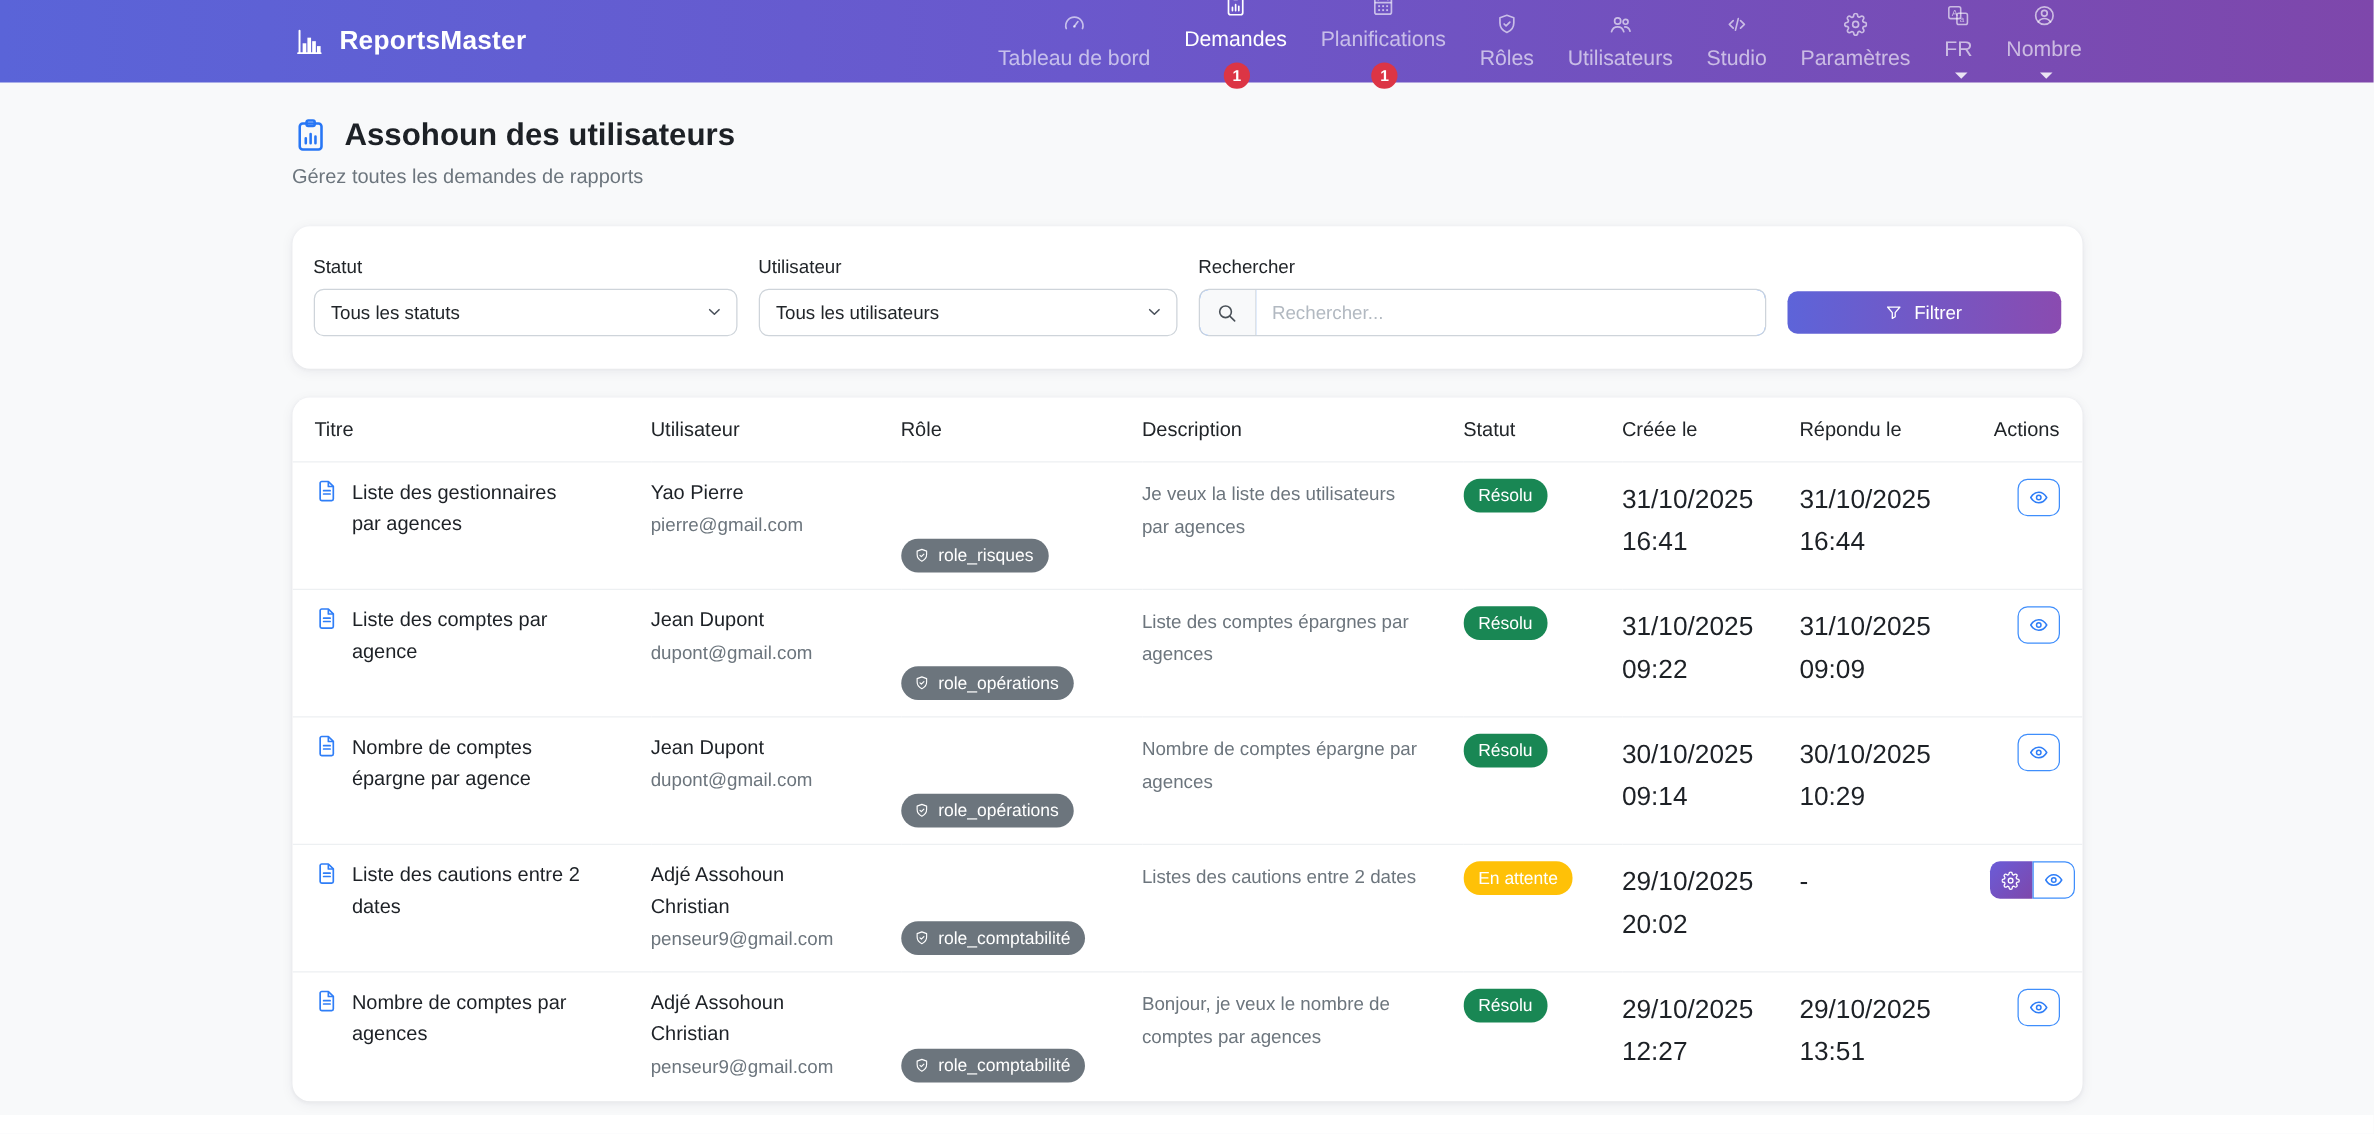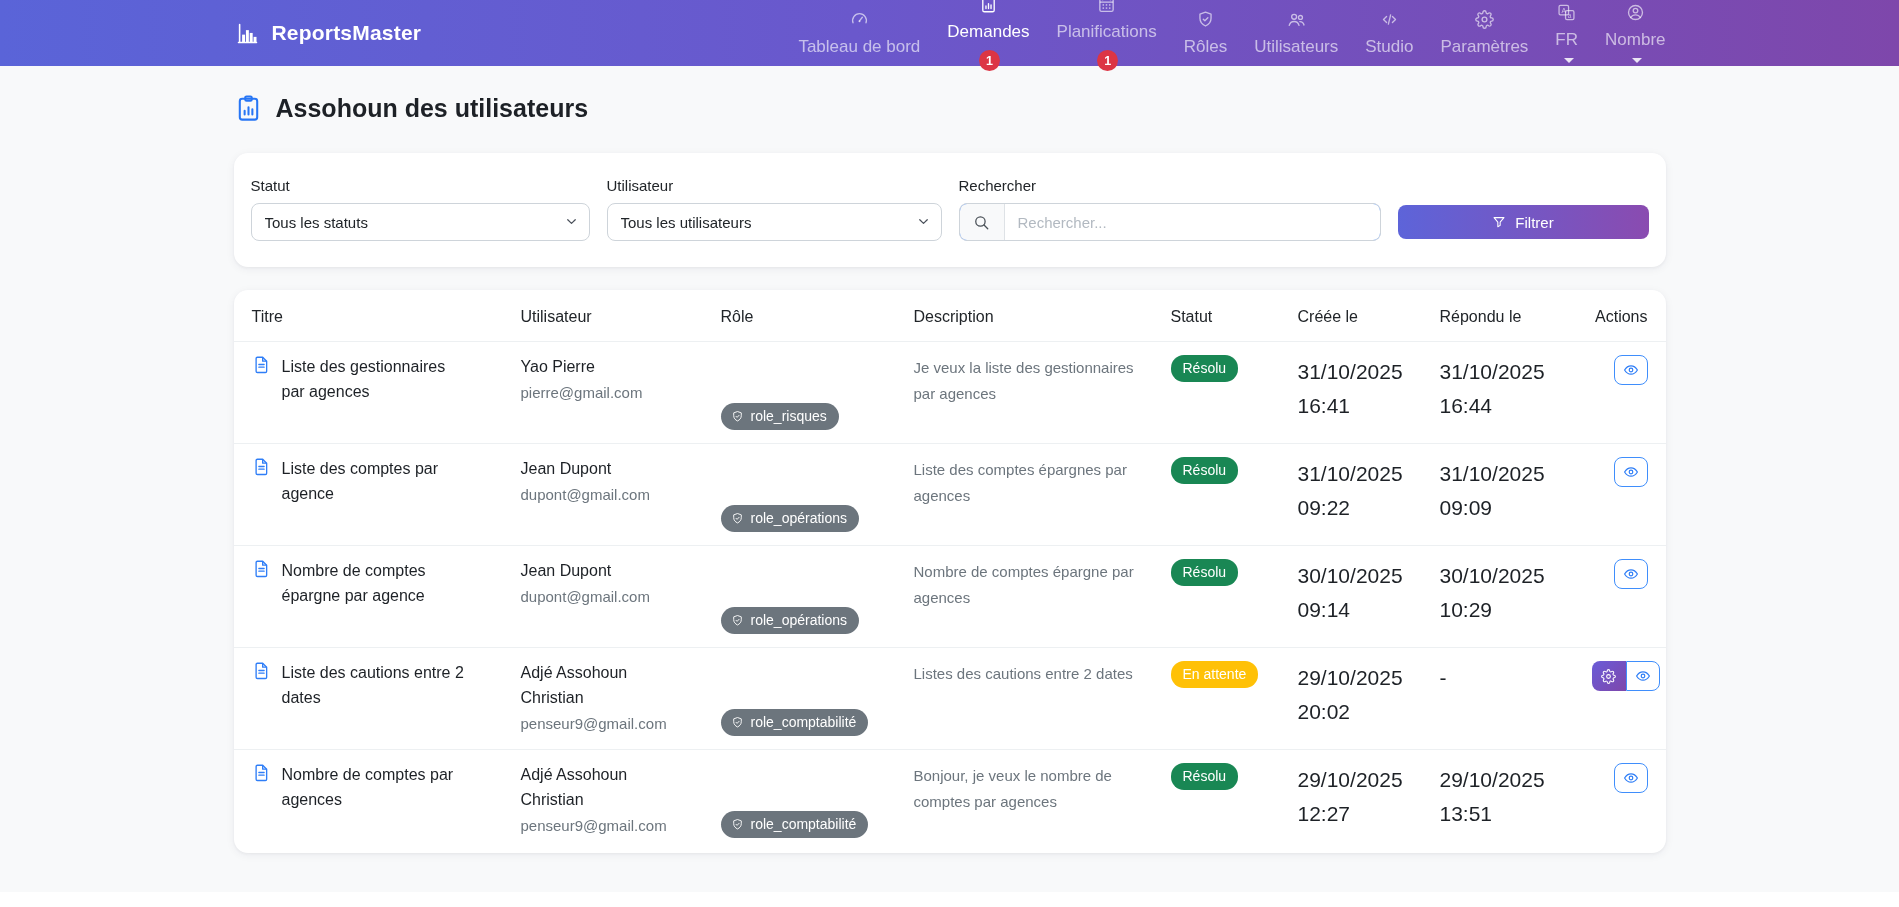--- a/index.html
+++ b/index.html
@@ -65,21 +65,21 @@
   .search-addon {
     width:45px; background:#f8f9fa; border-right:1px solid #dee2e6;
     display:flex; align-items:center; justify-content:center; color:#495057;
   }
   .search-addon svg { width:17px; height:17px; }
   .search-group input {
     flex:1; border:none; outline:none; font-family:inherit; font-size:15px; color:#212529; padding:0 13px;
   }
   .search-group input::placeholder { color:#b2b9c1; }
   .btn-filter {
-    width:251px; height:34px; margin-bottom:2px; border:none; border-radius:8px; cursor:pointer;
+    width:219px; height:34px; margin-bottom:2px; border:none; border-radius:8px; cursor:pointer;
     background:linear-gradient(90deg,#5d64d9 0%,#8a4bb0 100%);
     color:#fff; font-family:inherit; font-size:15px;
     display:flex; align-items:center; justify-content:center; gap:9px;
   }
   .btn-filter svg { width:14px; height:14px; }
 
   
   .table-card { margin-top:23px; overflow:hidden; padding-bottom:2px; }
   table { width:100%; border-collapse:collapse; table-layout:fixed; }
   col.c1{width:287px} col.c2{width:200px} col.c3{width:193px} col.c4{width:257px}
@@ -284,20 +284,21 @@
 
 <main class="container">
 
   <div class="page-head">
     <div class="page-title-row">
       <svg>
           <use href="#i-clipboard"></use>
         </svg>
       <h1>Assohoun des utilisateurs</h1>
     </div>
+    <p class="subtitle">Gérez toutes les demandes de rapports</p>
   </div>
 
   <section class="card filter-card">
     <div class="f-col f-status">
       <label>Statut</label>
       <div class="select-wrap">
         <select>
           <option>Tous les statuts</option>
         </select>
         <svg class="sel-chev">
@@ -374,21 +375,21 @@
             <div class="u-name">Yao Pierre</div>
             <div class="u-email">pierre@gmail.com</div>
           </td>
           <td><span class="role-badge">
             <svg>
                   <use href="#i-shield"></use>
                 </svg>
             <span>role_risques</span>
           </span></td>
           <td>
-              <div class="desc">Je veux la liste des gestionnaires par agences</div>
+              <div class="desc">Je veux la liste des utilisateurs par agences</div>
             </td>
           <td><span class="badge-status success">Résolu</span></td>
           <td>
             <div class="d-line">31/10/2025</div>
             <div class="d-line">16:41</div>
           </td>
           <td>
             <div class="d-line">31/10/2025</div>
             <div class="d-line">16:44</div>
           </td>

